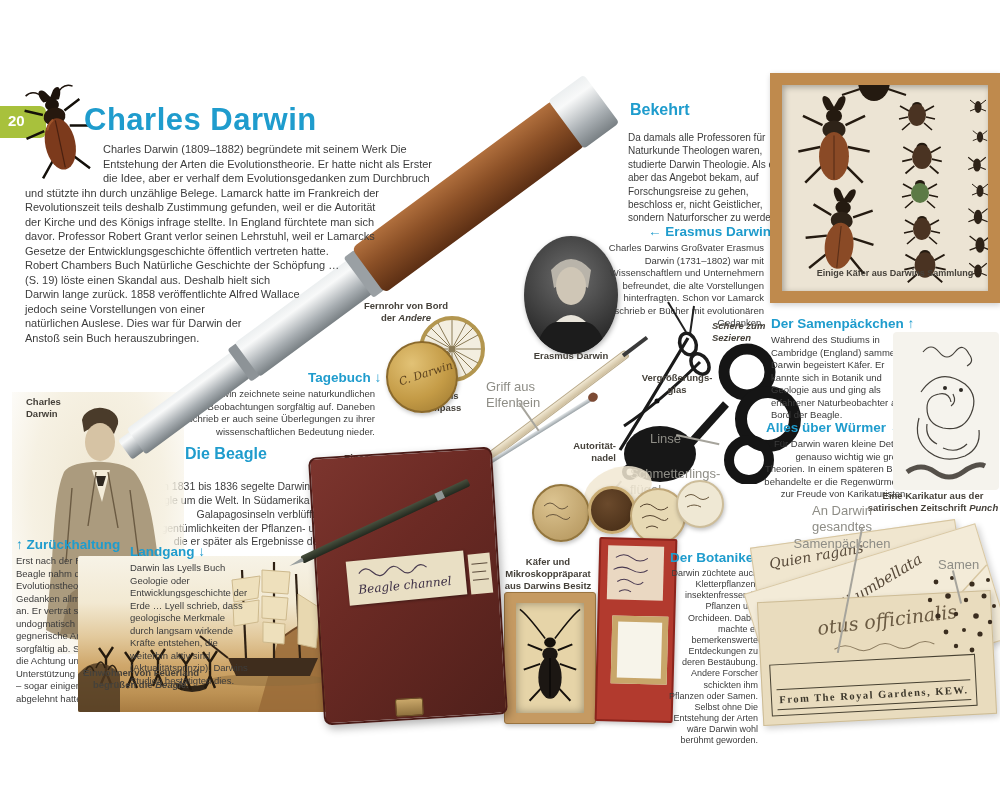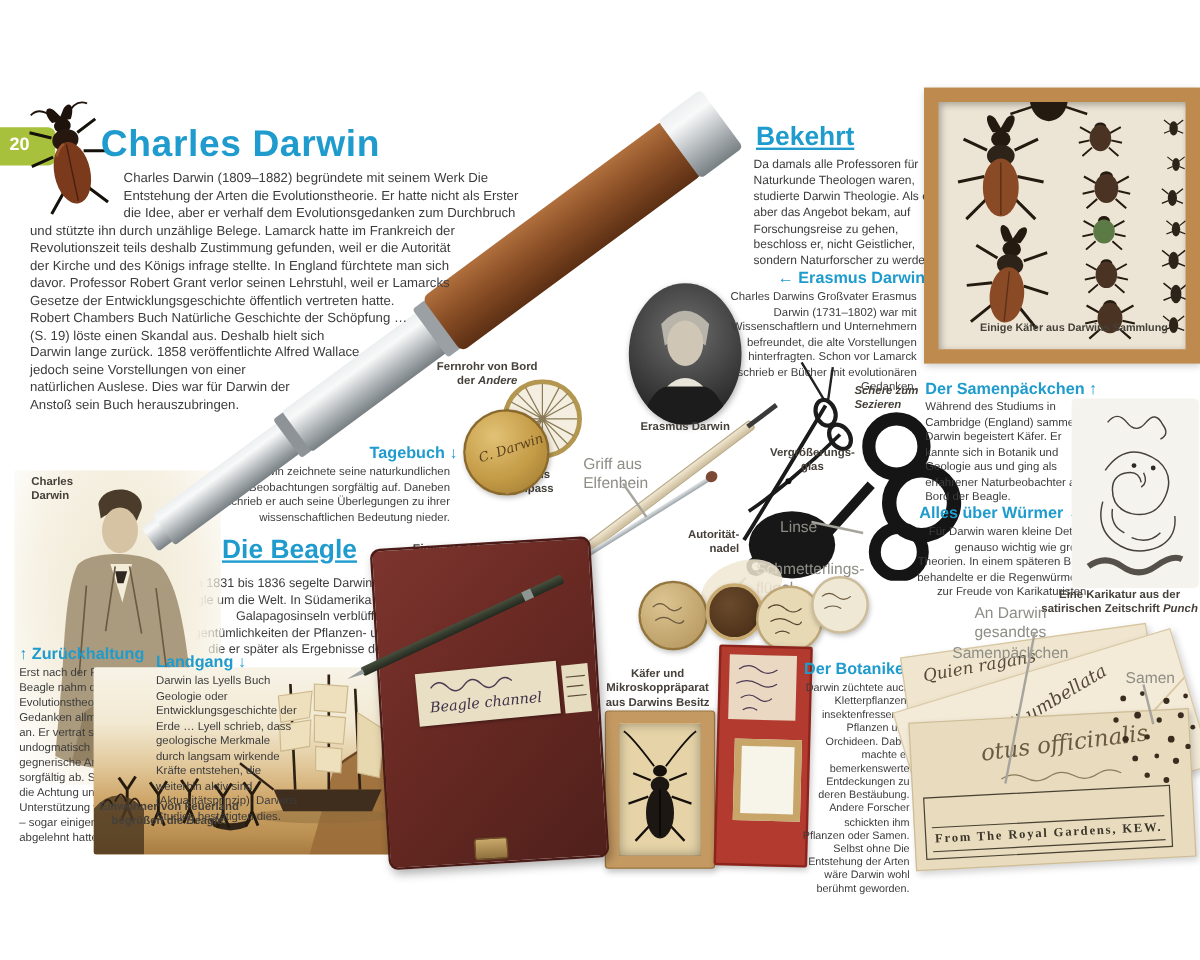--- a/index.html
+++ b/index.html
@@ -1,21 +1,21 @@
 <!DOCTYPE html>
 <html><head>
 <meta charset="utf-8">
 <style>
   html,body{margin:0;padding:0;background:#fff;}
   #spread{position:relative;width:1000px;height:800px;background:#fff;overflow:hidden;
           font-family:"Liberation Sans",sans-serif;color:#3c3c3c;}
   .abs{position:absolute;}
   .hblue{color:#1f9ccd;font-weight:bold;}
   .h1{font-size:31px;letter-spacing:.5px;}
-  .h2{font-size:22px;text-decoration:underline;}
+  .h2{font-size:16px;}
   .h3{font-size:13.5px;}
   .body{font-size:11px;line-height:1.32;text-align:left;}
   .body-sm{font-size:9.5px;line-height:1.32;}
   .body-xs{font-size:9px;line-height:1.24;}
   .cap{font-size:9.5px;font-weight:bold;color:#45413a;line-height:1.28;}
   .lbl{font-size:13px;color:#8e8d86;line-height:1.25;}
   .tr{text-align:right;}
   .tc{text-align:center;}
   .script{font-family:"DejaVu Serif",serif;font-style:italic;color:#564838;}
   .sp{float:right;clear:right;}

